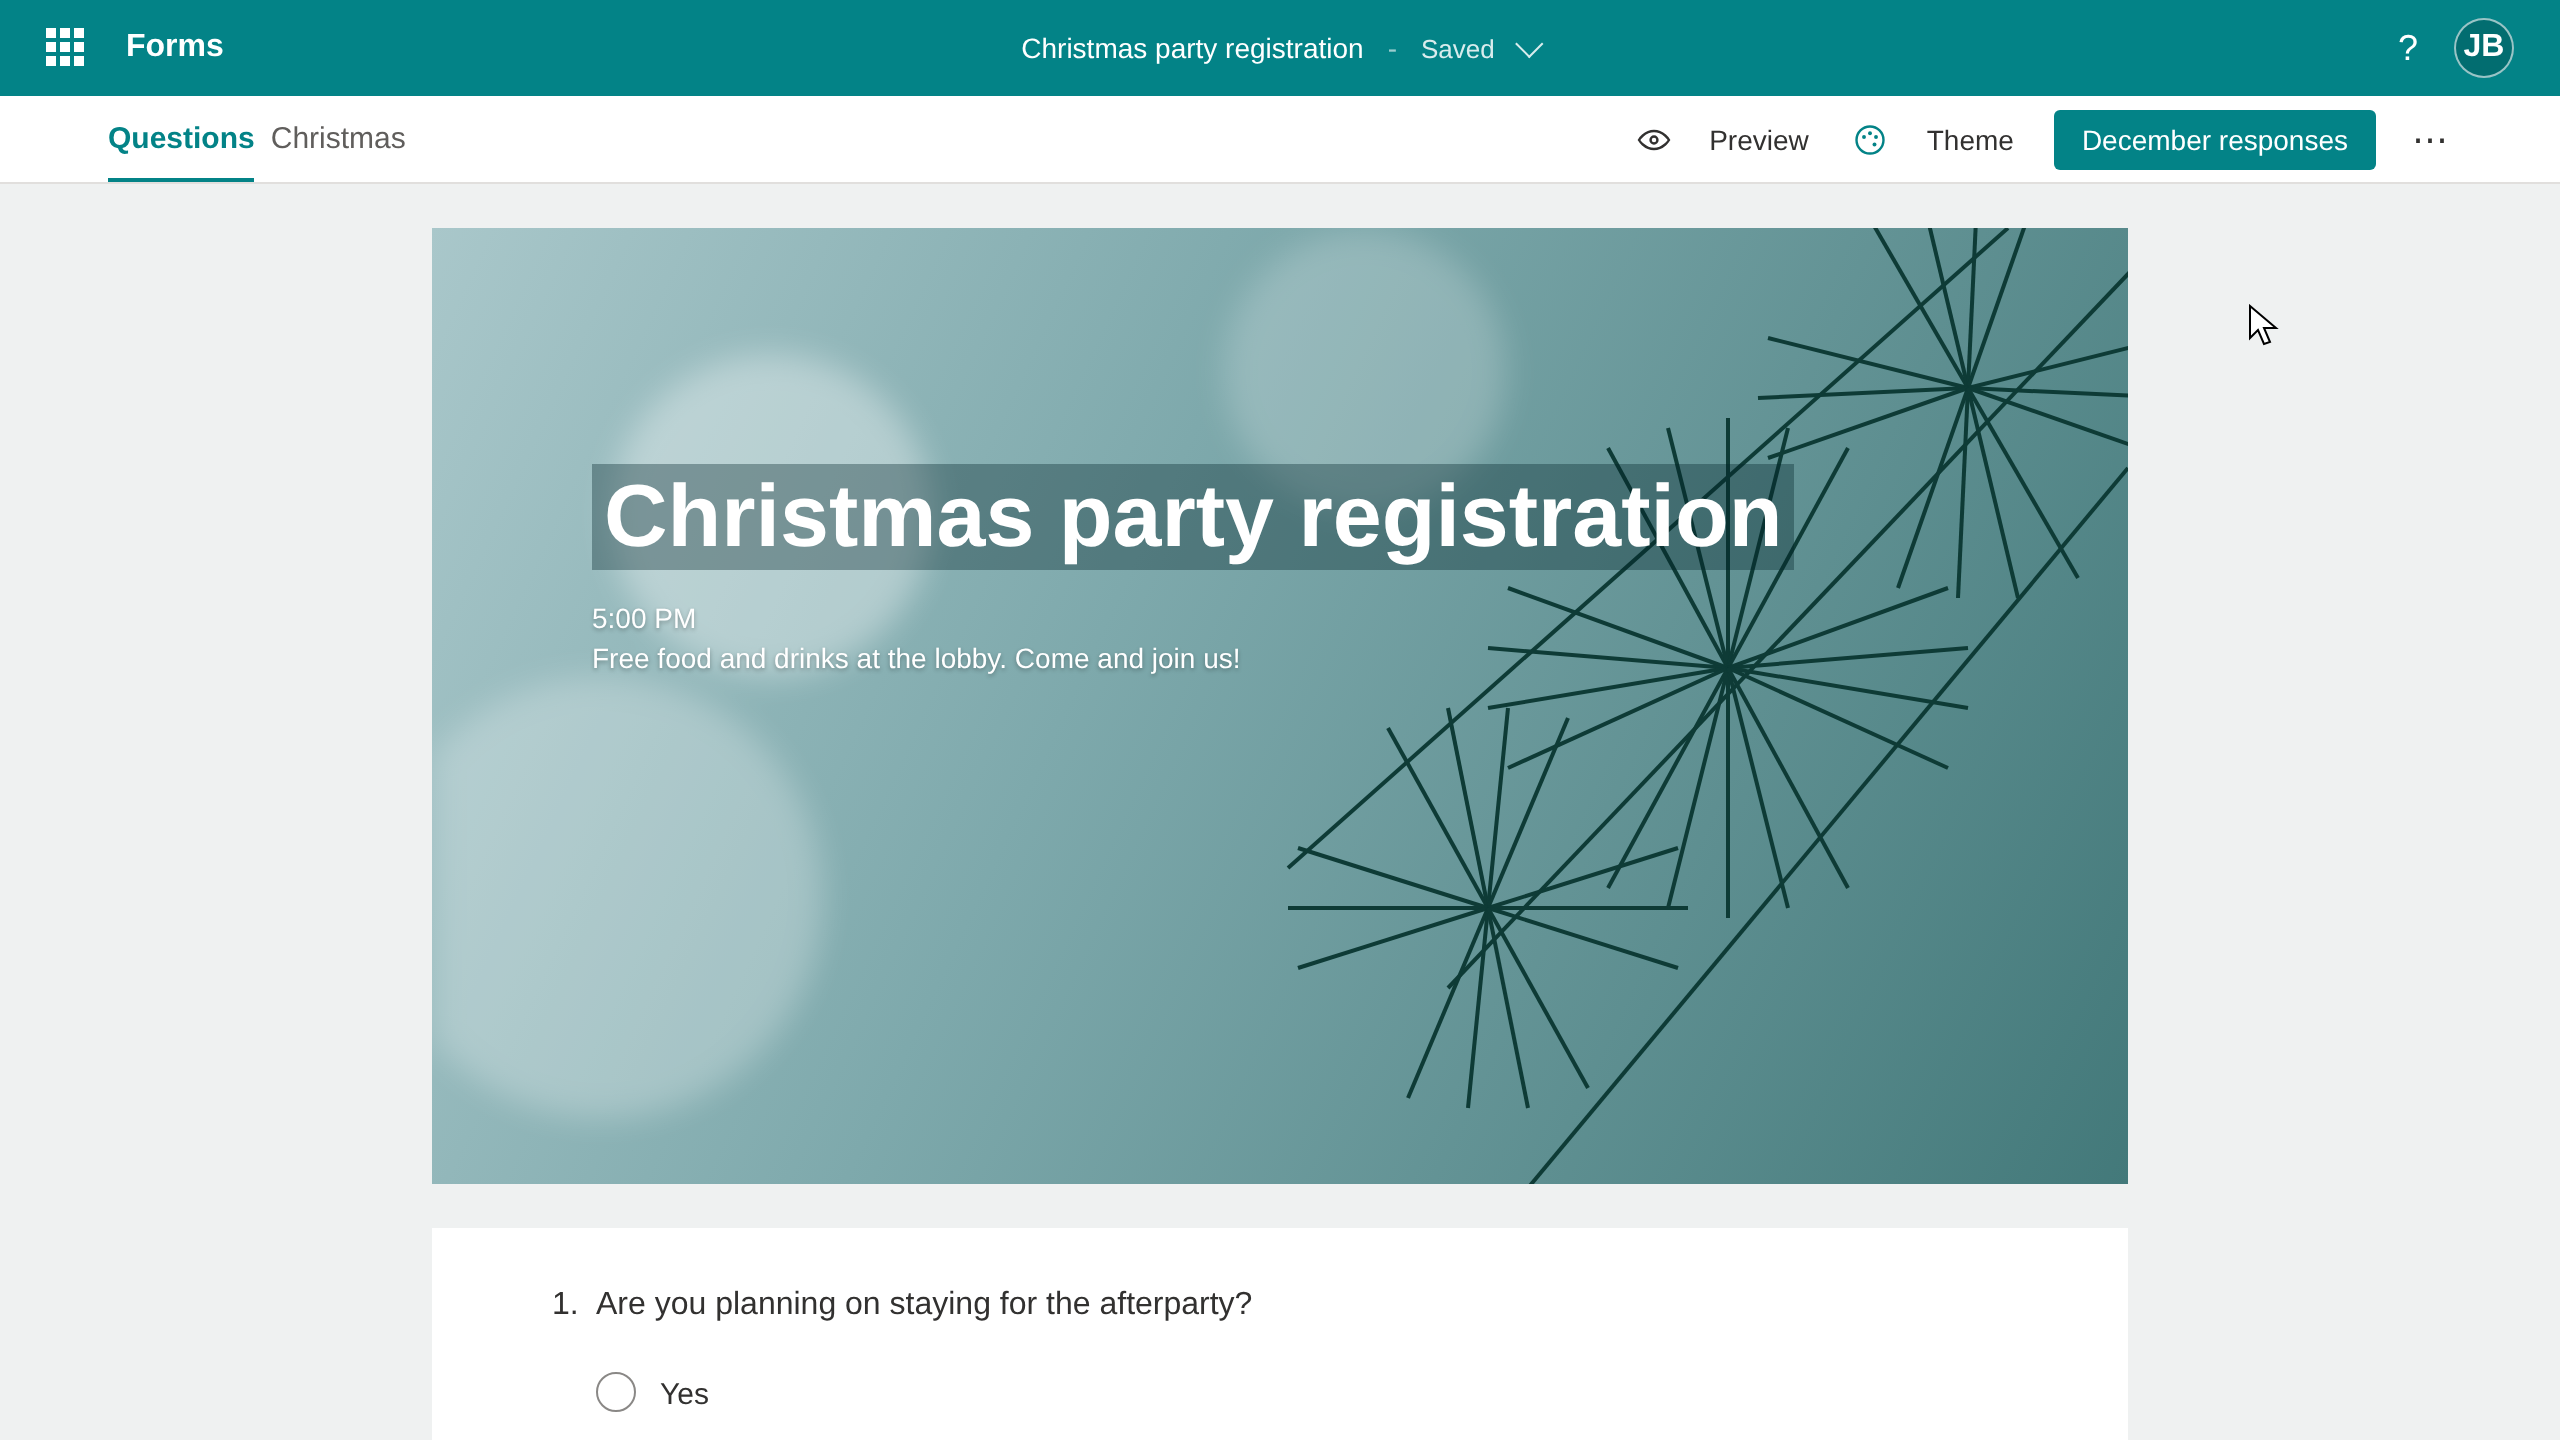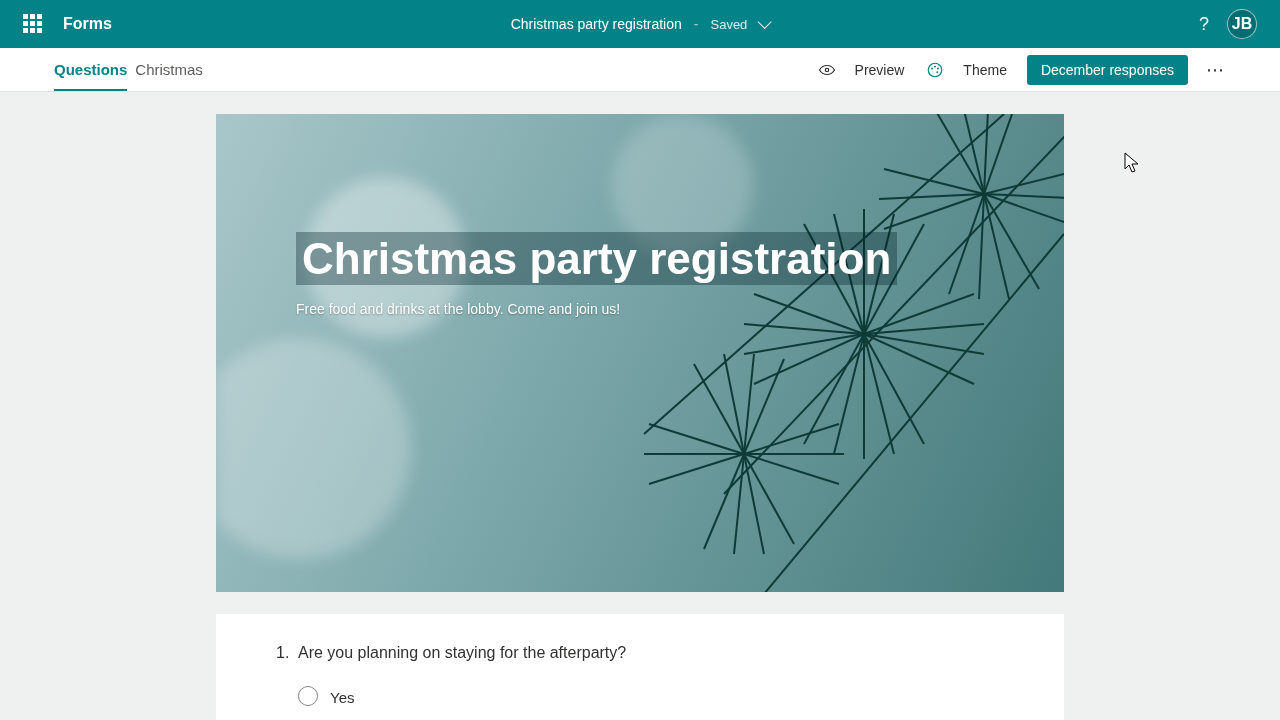--- a/index.html
+++ b/index.html
@@ -188,20 +188,21 @@
               <line x1="0" y1="0" x2="-35" y2="100"></line>
                 <line x1="0" y1="0" x2="-5" y2="105"></line>
                 <line x1="0" y1="0" x2="25" y2="105"></line>
                 <line x1="0" y1="0" x2="55" y2="95"></line>
             </g>
           </g>
         </svg>
         <div class="hero-inner">
           <span class="hero-title">Christmas party registration</span>
           <div class="hero-body">
+            <div>5:00 PM</div>
             <div>Free food and drinks at the lobby. Come and join us!</div>
           </div>
         </div>
       </div>
 
       <div class="card">
         <div class="q-row">
           <div class="q-num">1.</div>
           <div>Are you planning on staying for the afterparty?</div>
         </div>

